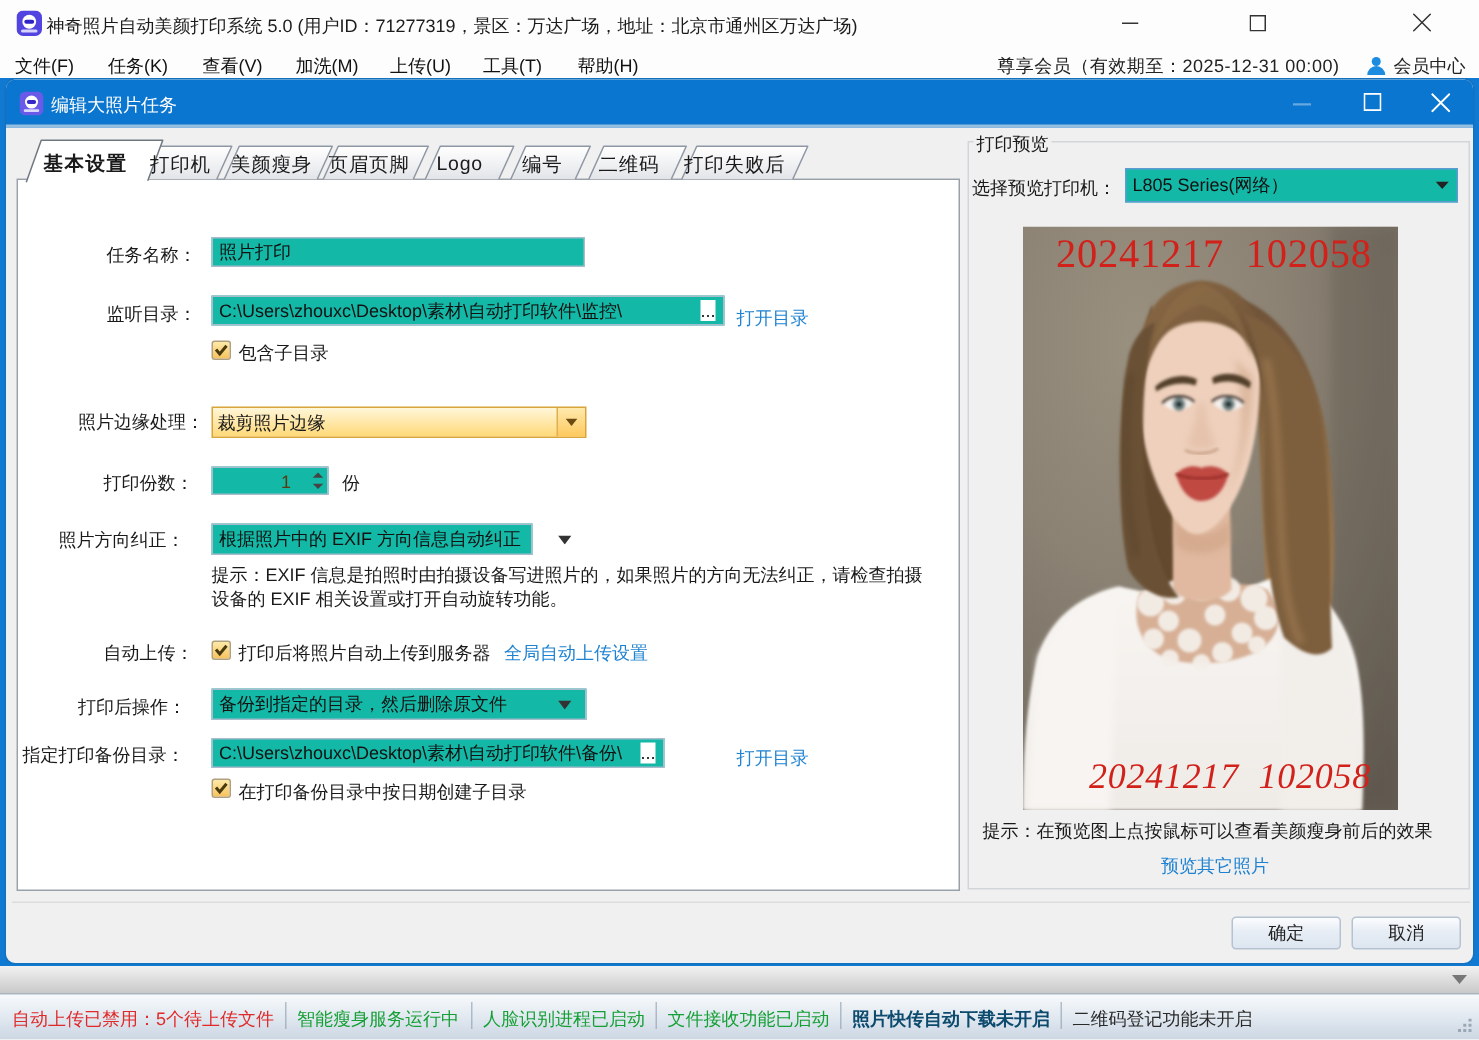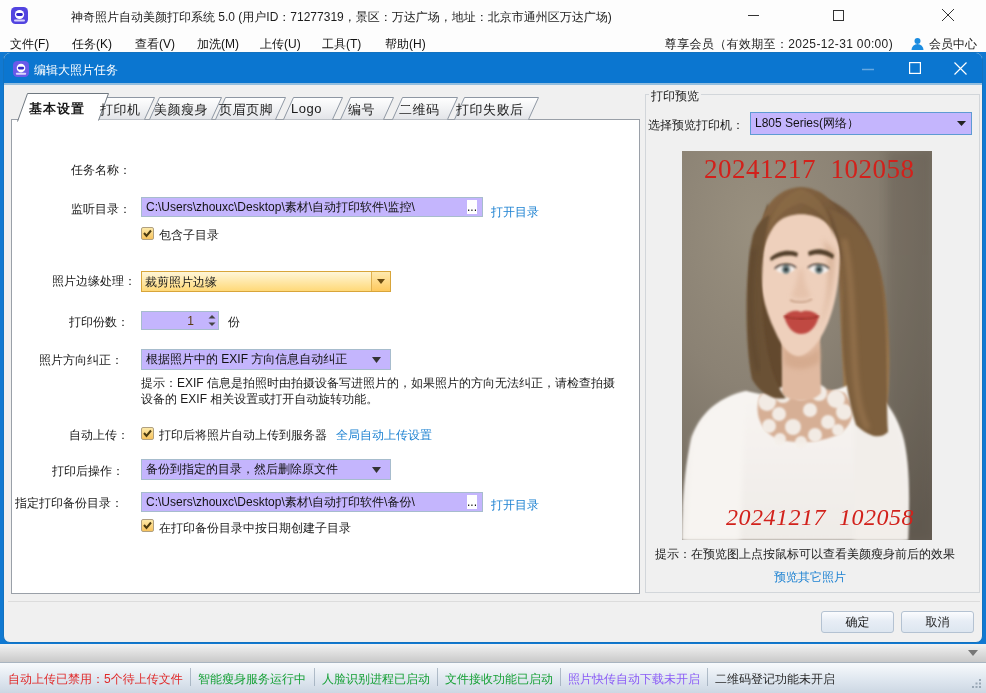--- a/index.html
+++ b/index.html
@@ -3,36 +3,36 @@
 <meta charset="utf-8">
 <style>
 html,body{margin:0;padding:0;}
 body{width:986px;height:693px;position:relative;overflow:hidden;
   font-family:"Liberation Sans",sans-serif;font-size:12px;color:#1a1a1a;
   background:#fff;-webkit-font-smoothing:antialiased;}
 .abs{position:absolute;}
 .abs svg{display:block;}
 
 #titlebar{left:0;top:0;width:986px;height:30px;background:#fdfdfd;}
-#titletext{left:31px;top:9px;color:#1c1c1c;font-size:12px;white-space:nowrap;margin-left:40px;}
+#titletext{left:31px;top:9px;color:#1c1c1c;font-size:12px;white-space:nowrap;}
 .wbtn{top:0;width:46px;height:30px;display:flex;align-items:center;justify-content:center;color:#222;}
 #menubar{left:0;top:30px;width:986px;height:22px;background:#fdfdfd;}
 .menuitem{top:36px;font-size:12px;color:#111;}
 #memberinfo{top:36px;right:93px;color:#222;letter-spacing:0.35px;}
 #membercenter{top:36px;left:929px;color:#222;}
 
 #client{left:0;top:52px;width:986px;height:592px;background:#1079d2;}
 #dialog{left:3px;top:52px;width:980px;height:591px;background:#f0f0f0;
   border:1px solid #1272c0;border-radius:7px;box-sizing:border-box;overflow:hidden;}
 #dlgtitle{left:0;top:0;width:980px;height:32px;background:#0b76d0;border-bottom:2px solid #94bede;box-sizing:border-box;}
 #dlgtext{left:30px;top:9px;color:#fff;font-size:12px;}
 
 #page{left:7px;top:66px;width:627px;height:473px;background:#fff;border:1px solid #9aa0a8;}
 .lbl{white-space:nowrap;color:#1a1a1a;}
-.inp{background:#c4b5fd;border:1px solid #a7bccd;box-sizing:border-box;color:#111;
+.inp{background:#14b8a6;border:1px solid #a7bccd;box-sizing:border-box;color:#111;
   display:flex;align-items:center;padding-left:4px;white-space:nowrap;overflow:hidden;}
 .link{color:#1e82d2;white-space:nowrap;}
 .cb{width:13px;height:13px;box-sizing:border-box;border:1px solid #b0a080;border-radius:2px;
   background:linear-gradient(#fde9a8,#f7c35d);display:flex;align-items:center;justify-content:center;}
 .cb svg{display:block;}
 
 #grpbox{left:641px;top:41px;width:333px;height:497px;border:1px solid #d2d6da;}
 #grplabel{left:645px;top:35px;background:#f0f0f0;padding:0 2px;}
 
 #footerline{left:4px;top:548px;width:972px;height:0;border-top:1px solid #dcdcdc;}
@@ -145,20 +145,21 @@
   <div class="abs lbl" style="left:25px;top:47px;font-weight:bold;font-size:13px;letter-spacing:1px;">基本设置</div>
   <div class="abs lbl" style="left:96px;top:48px;font-size:13px;letter-spacing:0.5px;">打印机</div>
   <div class="abs lbl" style="left:150px;top:48px;font-size:13px;letter-spacing:0.5px;">美颜瘦身</div>
   <div class="abs lbl" style="left:215px;top:48px;font-size:13px;letter-spacing:0.5px;">页眉页脚</div>
   <div class="abs lbl" style="left:287px;top:48px;font-size:13px;letter-spacing:0.5px;">Logo</div>
   <div class="abs lbl" style="left:344px;top:48px;font-size:13px;letter-spacing:0.5px;">编号</div>
   <div class="abs lbl" style="left:395px;top:48px;font-size:13px;letter-spacing:0.5px;">二维码</div>
   <div class="abs lbl" style="left:452px;top:48px;font-size:13px;letter-spacing:0.5px;">打印失败后</div>
 
   <div class="abs lbl" style="left:67px;top:109px;">任务名称：</div>
+  <div class="abs inp" style="left:137px;top:105px;width:249px;height:20px;">照片打印</div>
 
   <div class="abs lbl" style="left:67px;top:148px;">监听目录：</div>
   <div class="abs inp" style="left:137px;top:144px;width:342px;height:20px;">C:\Users\zhouxc\Desktop\素材\自动打印软件\监控\<span style="position:absolute;right:5px;background:#fff;">...</span></div>
   <div class="abs link" style="left:487px;top:151px;">打开目录</div>
   <div class="abs cb" style="left:137px;top:174px;">
       <svg width="11" height="11" viewBox="0 0 11 11">
         <path d="M2 5 L4.5 8 L9 2.5" fill="none" stroke="#4a3a10" stroke-width="2"></path>
       </svg>
     </div>
   <div class="abs lbl" style="left:155px;top:174px;">包含子目录</div>
@@ -178,21 +179,21 @@
     </div>
   <div class="abs" style="left:204px;top:261px;">
       <svg width="8" height="13" viewBox="0 0 8 13">
         <path d="M0.5 4.5 L4 1 L7.5 4.5 Z" fill="#444"></path>
         <path d="M0.5 8.5 L4 12 L7.5 8.5 Z" fill="#444"></path>
       </svg>
     </div>
   <div class="abs lbl" style="left:224px;top:261px;">份</div>
 
   <div class="abs lbl" style="left:35px;top:299px;">照片方向纠正：</div>
-  <div class="abs inp" style="left:137px;top:296px;width:250px;height:21px;">根据照片中的 EXIF 方向信息自动纠正</div>
+  <div class="abs inp" style="left:137px;top:296px;width:214px;height:21px;">根据照片中的 EXIF 方向信息自动纠正</div>
   <div class="abs" style="left:368px;top:304px;">
       <svg width="9" height="6" viewBox="0 0 9 6">
         <path d="M0 0 L9 0 L4.5 6 Z" fill="#333"></path>
       </svg>
     </div>
   <div class="abs lbl" style="left:137px;top:322px;line-height:16px;">提示：EXIF 信息是拍照时由拍摄设备写进照片的，如果照片的方向无法纠正，请检查拍摄<br>设备的 EXIF 相关设置或打开自动旋转功能。</div>
 
   <div class="abs lbl" style="left:65px;top:374px;">自动上传：</div>
   <div class="abs cb" style="left:137px;top:374px;">
       <svg width="11" height="11" viewBox="0 0 11 11">
@@ -204,21 +205,21 @@
 
   <div class="abs lbl" style="left:48px;top:410px;">打印后操作：</div>
   <div class="abs inp" style="left:137px;top:406px;width:250px;height:21px;">备份到指定的目录，然后删除原文件</div>
   <div class="abs" style="left:368px;top:414px;">
       <svg width="9" height="6" viewBox="0 0 9 6">
         <path d="M0 0 L9 0 L4.5 6 Z" fill="#333"></path>
       </svg>
     </div>
 
   <div class="abs lbl" style="left:11px;top:442px;">指定打印备份目录：</div>
-  <div class="abs inp" style="left:137px;top:439px;width:342px;height:20px;">C:\Users\zhouxc\Desktop\素材\自动打印软件\备份\<span style="position:absolute;right:5px;background:#fff;">...</span></div>
+  <div class="abs inp" style="left:137px;top:439px;width:302px;height:20px;">C:\Users\zhouxc\Desktop\素材\自动打印软件\备份\<span style="position:absolute;right:5px;background:#fff;">...</span></div>
   <div class="abs link" style="left:487px;top:444px;">打开目录</div>
   <div class="abs cb" style="left:137px;top:466px;">
       <svg width="11" height="11" viewBox="0 0 11 11">
         <path d="M2 5 L4.5 8 L9 2.5" fill="none" stroke="#4a3a10" stroke-width="2"></path>
       </svg>
     </div>
   <div class="abs lbl" style="left:155px;top:467px;">在打印备份目录中按日期创建子目录</div>
 
   <div class="abs" id="grpbox"></div>
   <div class="abs lbl" id="grplabel">打印预览</div>
@@ -347,21 +348,21 @@
   </div>
 <div class="abs" id="statusbar"></div>
 <div class="abs st" style="left:8px;color:#e02a2a;text-align:right;">自动上传已禁用：5个待上传文件</div>
 <div class="abs stsep" style="left:190px;"></div>
 <div class="abs st" style="left:198px;color:#15a035;">智能瘦身服务运行中</div>
 <div class="abs stsep" style="left:314px;"></div>
 <div class="abs st" style="left:322px;color:#15a035;">人脸识别进程已启动</div>
 <div class="abs stsep" style="left:437px;"></div>
 <div class="abs st" style="left:445px;color:#15a035;">文件接收功能已启动</div>
 <div class="abs stsep" style="left:560px;"></div>
-<div class="abs st" style="left:568px;color:#8b5cf6;">照片快传自动下载未开启</div>
+<div class="abs st" style="left:568px;color:#0c4a6e;font-weight:bold;">照片快传自动下载未开启</div>
 <div class="abs stsep" style="left:707px;"></div>
 <div class="abs st" style="left:715px;color:#2a2a2a;">二维码登记功能未开启</div>
 <div class="abs" style="left:972px;top:679px;">
     <svg width="10" height="10" viewBox="0 0 10 10">
       <g fill="#9aa8b6">
         <rect x="7" y="7" width="2" height="2"></rect>
         <rect x="7" y="3.5" width="2" height="2"></rect>
         <rect x="3.5" y="7" width="2" height="2"></rect>
         <rect x="7" y="0" width="2" height="2"></rect>
         <rect x="3.5" y="3.5" width="2" height="2"></rect>

